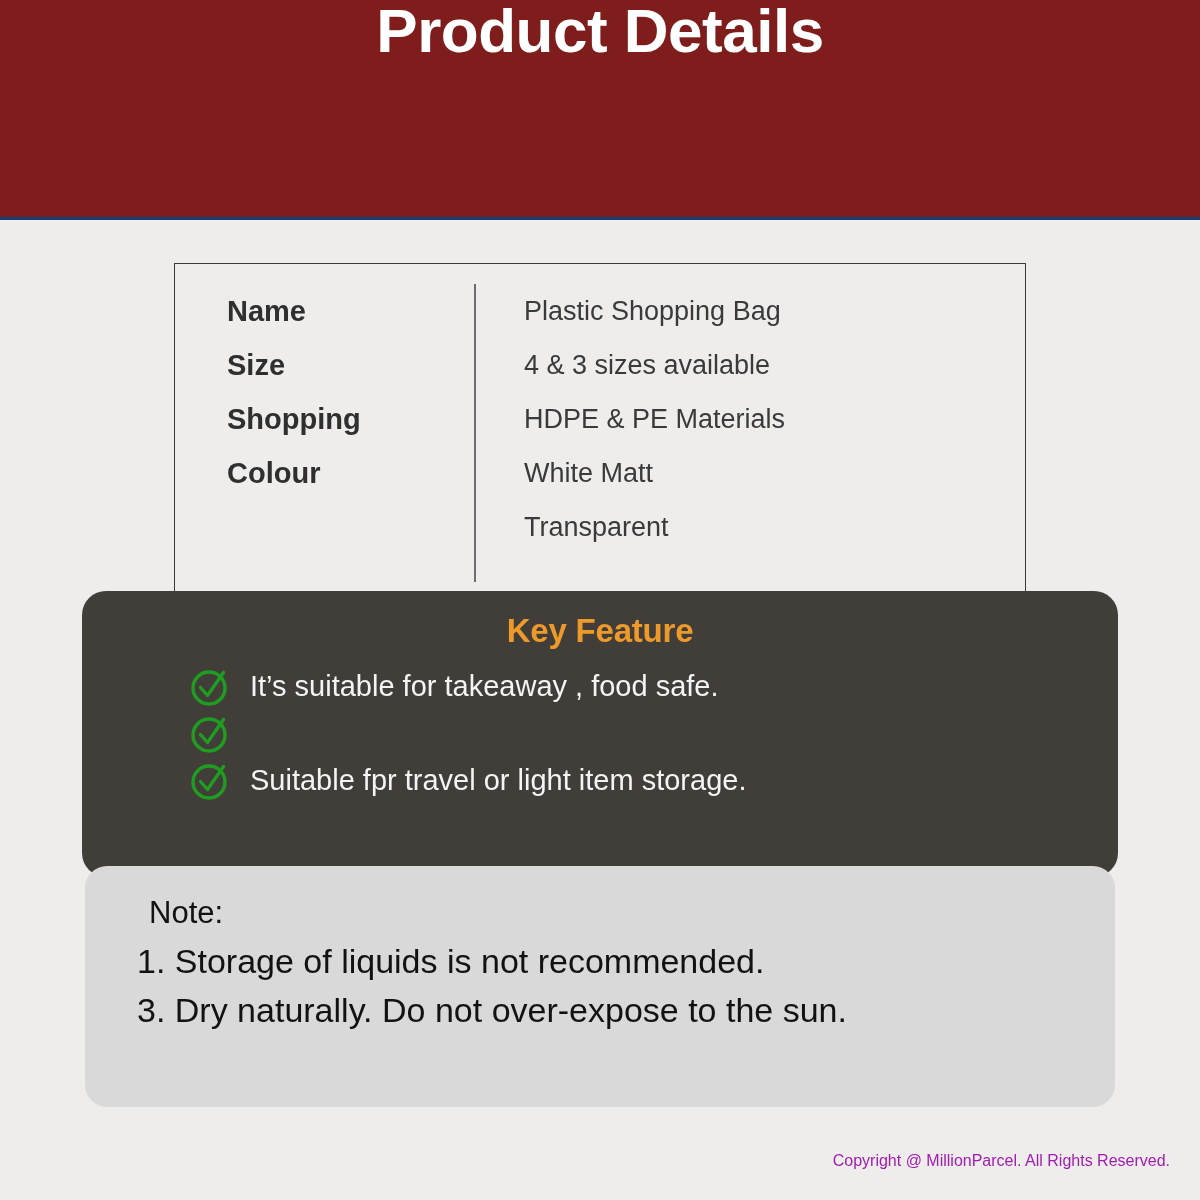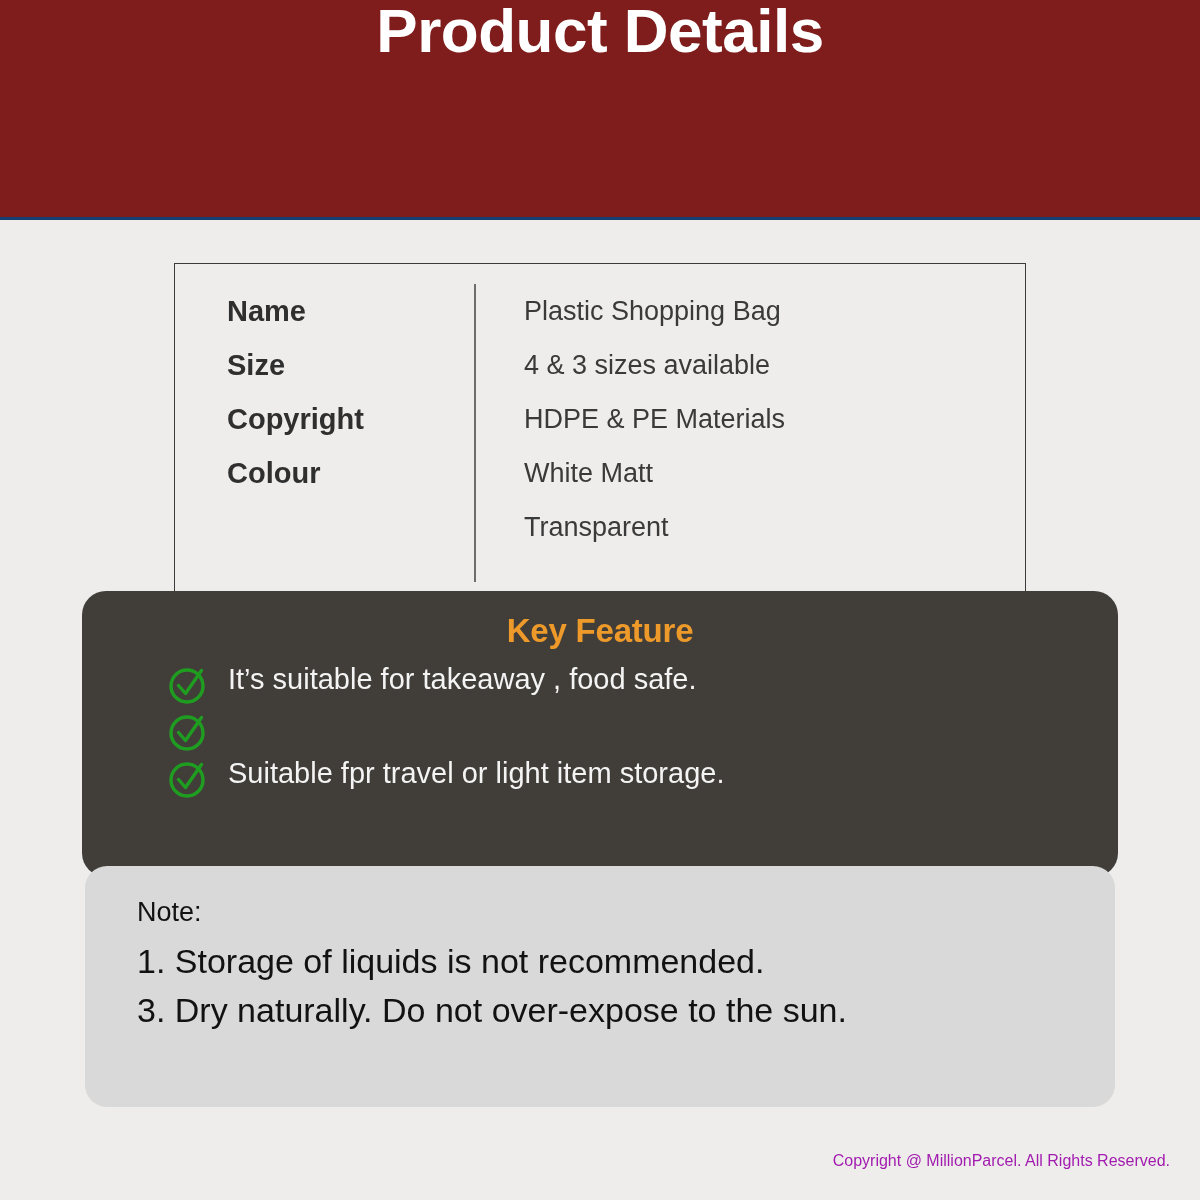--- a/index.html
+++ b/index.html
@@ -103,21 +103,22 @@
     line-height: 48px;
     letter-spacing: -0.2px;
   }
   .feature-list {
     margin: 8px 0 0 0;
     padding: 0;
     list-style: none;
   }
   .feature-item {
     display: flex;
-    padding-left: 84px;
+    align-items: center;
+    padding-left: 106px;
     height: 47px;
   }
   .check-icon {
     width: 44px;
     height: 44px;
     flex: 0 0 44px;
     margin-right: 18px;
     display: block;
   }
   .feature-text {
@@ -133,24 +134,25 @@
     left: 85px;
     top: 866px;
     width: 1030px;
     height: 241px;
     background: #d9d9d9;
     border-radius: 22px;
     box-sizing: border-box;
     padding: 22px 0 0 52px;
   }
   .note-heading {
-    font-size: 27px;
+    font-size: 31px;
     color: #121212;
     line-height: 49px;
     font-family: "Liberation Sans Narrow", "Liberation Sans", sans-serif;
+    margin-left: 12px;
   }
   .note-line {
     font-size: 34px;
     color: #121212;
     line-height: 49px;
     white-space: nowrap;
     font-family: "Liberation Sans Narrow", "Liberation Sans", sans-serif;
   }
 
   
@@ -167,21 +169,21 @@
 <body>
 
 <div class="header-band">
   <div class="header-title">Product Details</div>
 </div>
 
 <div class="spec-table">
   <div class="spec-left">
     <div class="spec-label">Name</div>
     <div class="spec-label">Size</div>
-    <div class="spec-label">Copyright</div>
+    <div class="spec-label">Shopping</div>
     <div class="spec-label">Colour</div>
   </div>
   <div class="spec-divider"></div>
   <div class="spec-right">
     <div class="spec-value">Plastic Shopping Bag</div>
     <div class="spec-value">4 &amp; 3 sizes available</div>
     <div class="spec-value">HDPE &amp; PE Materials</div>
     <div class="spec-value">White Matt</div>
     <div class="spec-value">Transparent</div>
   </div>

